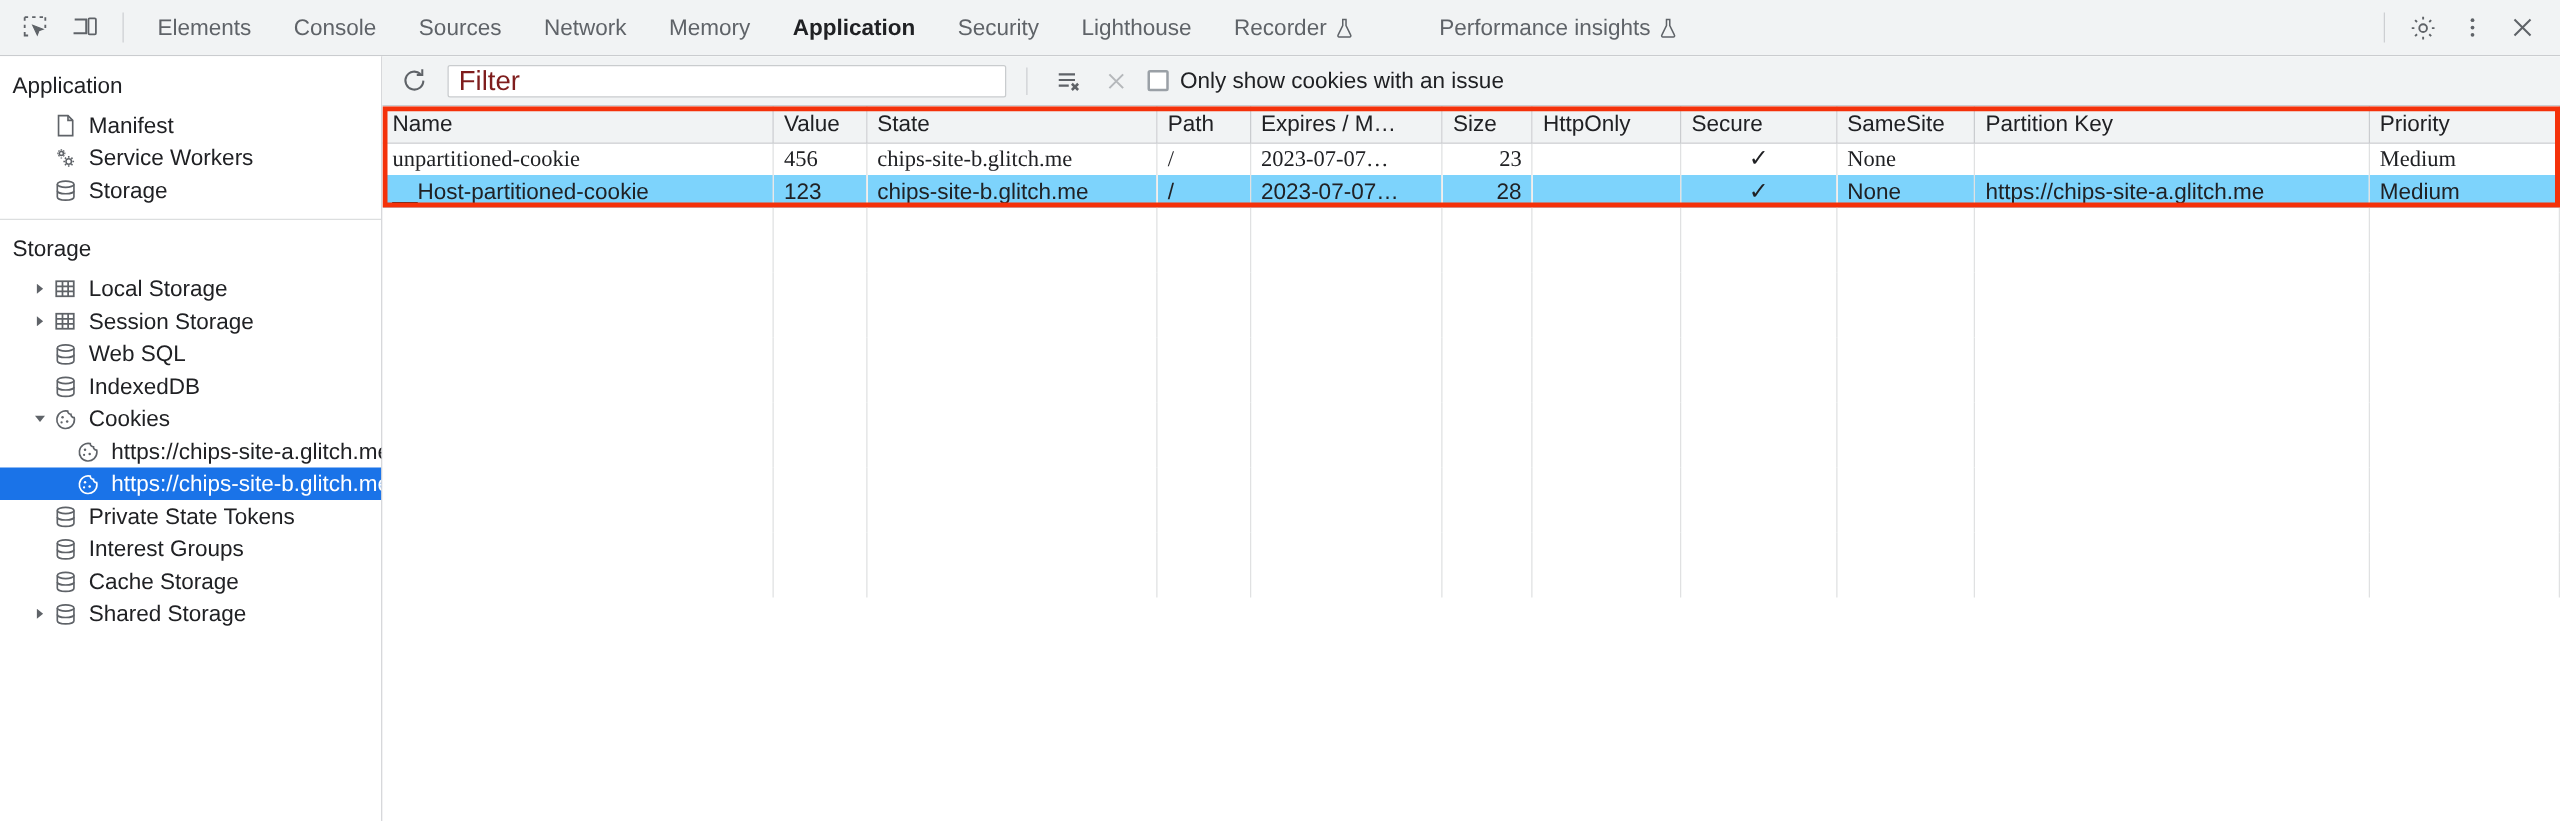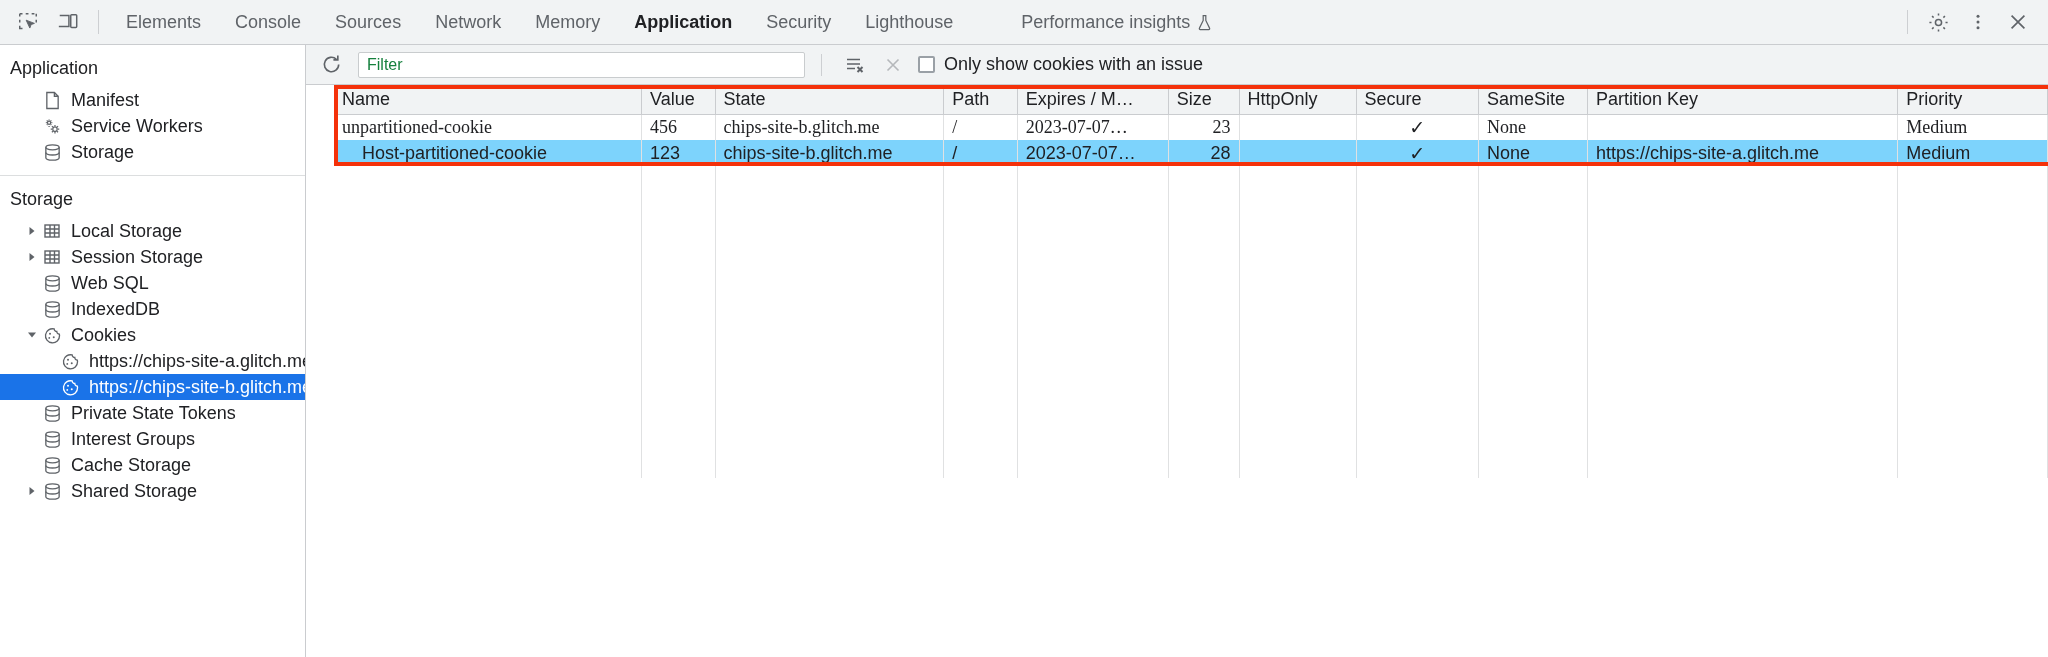--- a/index.html
+++ b/index.html
@@ -97,31 +97,31 @@
     width:34px;height:30px;display:flex;align-items:center;justify-content:center;
     color:#5f6368;flex:0 0 auto;
   }
   .fb-btn.disabled{color:#b5b8bb;}
   .filter-input{
     flex:0 0 auto;width:447px;height:26px;
     background:#ffffff;border:1px solid #c9ccce;border-radius:2px;
     display:flex;align-items:center;padding:0 8px;box-sizing:border-box;
     margin-left:6px;
   }
-  .filter-input .ph{color:#15803d;font-size:16px;}
+  .filter-input .ph{color:#7f1d1d;font-size:22px;}
   .fb-sep{width:1px;height:22px;background:#cdcfd2;margin:0 12px;flex:0 0 auto;}
   .chk-wrap{display:flex;align-items:center;gap:9px;margin-left:4px;}
   .chk{
     width:17px;height:17px;border:2px solid #9aa0a6;border-radius:2px;
     background:#fff;box-sizing:border-box;flex:0 0 auto;
   }
   .chk-label{font-size:18px;color:#202124;white-space:nowrap;text-align:center;}
 
   
-  .grid-wrap{flex:1 1 auto;position:relative;min-height:0;overflow:hidden;margin-left:28px;}
+  .grid-wrap{flex:1 1 auto;position:relative;min-height:0;overflow:hidden;}
   table.cookies{
     width:100%;border-collapse:collapse;table-layout:fixed;
     font-size:18px;
   }
   table.cookies th{
     background:#f1f3f4;
     border-right:1px solid #cacccf;
     border-bottom:1px solid #cacccf;
     font-weight:normal;
     text-align:left;
@@ -194,20 +194,28 @@
         </div>
       <div class="tab active">
           <span>Application</span>
         </div>
       <div class="tab">
           <span>Security</span>
         </div>
       <div class="tab">
           <span>Lighthouse</span>
         </div>
+      <div class="tab">
+        <span>Recorder</span>
+        <span class="flask">
+          <svg width="15" height="17" viewBox="0 0 16 18" fill="none" stroke="currentColor" stroke-width="1.3">
+            <path d="M6 1.6h4M6.6 1.6v5.2L2.6 15a1 1 0 0 0 .9 1.5h9a1 1 0 0 0 .9-1.5L9.4 6.8V1.6"></path>
+          </svg>
+        </span>
+      </div>
       <div class="tab-group-gap"></div>
       <div class="tab">
         <span>Performance insights</span>
         <span class="flask">
           <svg width="15" height="17" viewBox="0 0 16 18" fill="none" stroke="currentColor" stroke-width="1.3">
             <path d="M6 1.6h4M6.6 1.6v5.2L2.6 15a1 1 0 0 0 .9 1.5h9a1 1 0 0 0 .9-1.5L9.4 6.8V1.6"></path>
           </svg>
         </span>
       </div>
     </div>

